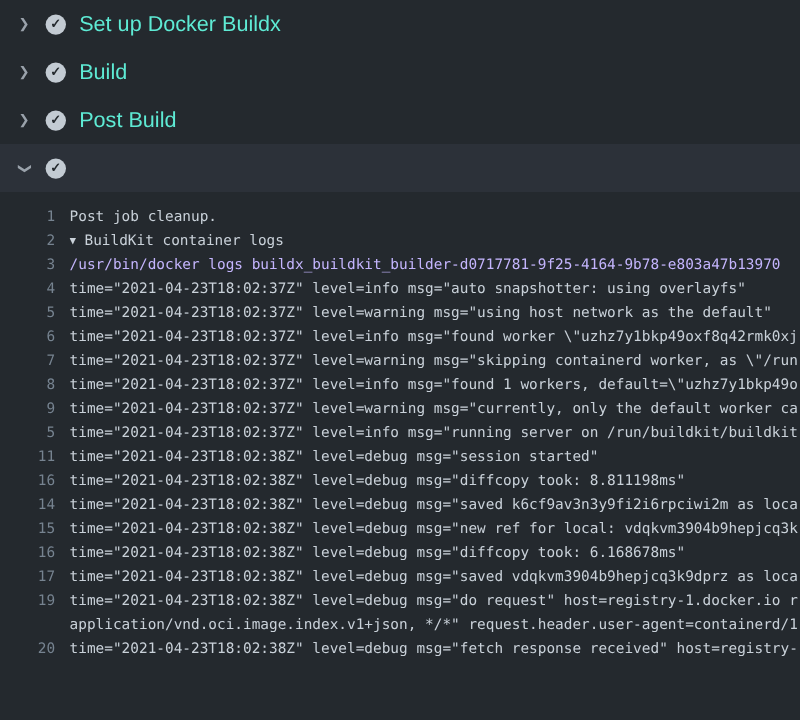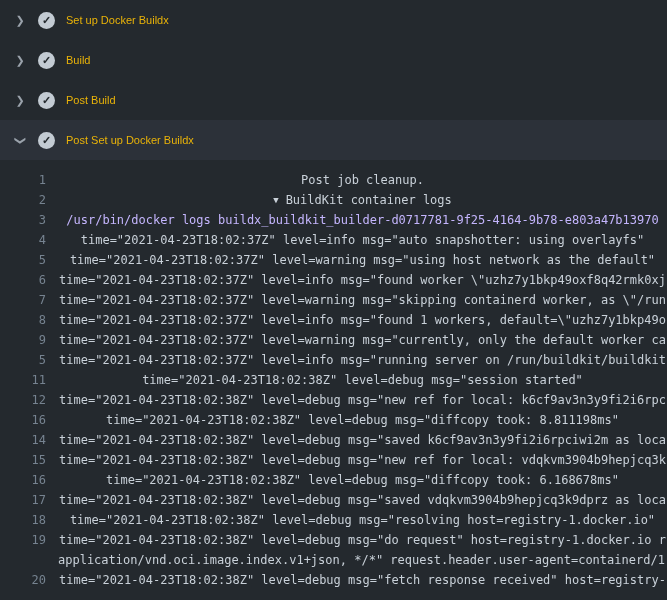--- a/index.html
+++ b/index.html
@@ -39,22 +39,22 @@
     color: #24292e;
     font-size: 11px;
     font-weight: bold;
     display: flex;
     align-items: center;
     justify-content: center;
     margin-right: 11px;
     line-height: 1;
   }
   .step-label {
-    color: #eab308;
-    font-size: 11px;
+    color: #5eead4;
+    font-size: 18px;
   }
 
   
   .log {
     padding-top: 10px;
     font-family: "DejaVu Sans Mono", "Liberation Mono", monospace;
     font-size: 12px;
   }
   .row {
     display: flex;
@@ -68,21 +68,20 @@
     min-width: 58px;
     padding-right: 12px;
     text-align: right;
     color: #768390;
     cursor: pointer;
   }
   .txt {
     color: #c9d1d9;
     overflow: hidden;
     flex: 1;
-    text-align: center;
   }
   .row.command .txt {
     color: #c4b5fd;
     font-weight: normal;
   }
   .row.group .txt { cursor: pointer; }
   .caret {
     display: inline-block;
     font-size: 9px;
     margin-right: 7px;
@@ -105,38 +104,35 @@
       <span class="step-label">Build</span>
     </div>
     <div class="step">
       <span class="chev">❯</span>
       <span class="check">✓</span>
       <span class="step-label">Post Build</span>
     </div>
     <div class="step expanded">
       <span class="chev down">❯</span>
       <span class="check">✓</span>
-      <span class="step-label">Post Set up Docker Buildx</span>
     </div>
   </div>
 <div class="log">
     <div class="row normal"><span class="num">1</span><span class="txt">Post job cleanup.</span></div>
     <div class="row group"><span class="num">2</span><span class="txt"><span class="caret">▼</span><span>BuildKit container logs</span></span></div>
     <div class="row command"><span class="num">3</span><span class="txt">/usr/bin/docker logs buildx_buildkit_builder-d0717781-9f25-4164-9b78-e803a47b13970</span></div>
     <div class="row normal"><span class="num">4</span><span class="txt">time="2021-04-23T18:02:37Z" level=info msg="auto snapshotter: using overlayfs"</span></div>
     <div class="row normal"><span class="num">5</span><span class="txt">time="2021-04-23T18:02:37Z" level=warning msg="using host network as the default"</span></div>
     <div class="row normal"><span class="num">6</span><span class="txt">time="2021-04-23T18:02:37Z" level=info msg="found worker \"uzhz7y1bkp49oxf8q42rmk0xj</span></div>
     <div class="row normal"><span class="num">7</span><span class="txt">time="2021-04-23T18:02:37Z" level=warning msg="skipping containerd worker, as \"/run</span></div>
     <div class="row normal"><span class="num">8</span><span class="txt">time="2021-04-23T18:02:37Z" level=info msg="found 1 workers, default=\"uzhz7y1bkp49o</span></div>
     <div class="row normal"><span class="num">9</span><span class="txt">time="2021-04-23T18:02:37Z" level=warning msg="currently, only the default worker ca</span></div>
     <div class="row normal"><span class="num">5</span><span class="txt">time="2021-04-23T18:02:37Z" level=info msg="running server on /run/buildkit/buildkit</span></div>
     <div class="row normal"><span class="num">11</span><span class="txt">time="2021-04-23T18:02:38Z" level=debug msg="session started"</span></div>
-    <div class="row normal"><span class="num">12</span><span class="txt">time="2021-04-23T18:02:38Z" level=debug msg="new ref for local: k6cf9av3n3y9fi2i6rpc</span></div>
     <div class="row normal"><span class="num">16</span><span class="txt">time="2021-04-23T18:02:38Z" level=debug msg="diffcopy took: 8.811198ms"</span></div>
     <div class="row normal"><span class="num">14</span><span class="txt">time="2021-04-23T18:02:38Z" level=debug msg="saved k6cf9av3n3y9fi2i6rpciwi2m as loca</span></div>
     <div class="row normal"><span class="num">15</span><span class="txt">time="2021-04-23T18:02:38Z" level=debug msg="new ref for local: vdqkvm3904b9hepjcq3k</span></div>
     <div class="row normal"><span class="num">16</span><span class="txt">time="2021-04-23T18:02:38Z" level=debug msg="diffcopy took: 6.168678ms"</span></div>
     <div class="row normal"><span class="num">17</span><span class="txt">time="2021-04-23T18:02:38Z" level=debug msg="saved vdqkvm3904b9hepjcq3k9dprz as loca</span></div>
-    <div class="row normal"><span class="num">18</span><span class="txt">time="2021-04-23T18:02:38Z" level=debug msg="resolving host=registry-1.docker.io"</span></div>
     <div class="row normal"><span class="num">19</span><span class="txt">time="2021-04-23T18:02:38Z" level=debug msg="do request" host=registry-1.docker.io r</span></div>
     <div class="row continuation"><span class="num"></span><span class="txt">application/vnd.oci.image.index.v1+json, */*" request.header.user-agent=containerd/1.4</span></div>
     <div class="row normal"><span class="num">20</span><span class="txt">time="2021-04-23T18:02:38Z" level=debug msg="fetch response received" host=registry-</span></div>
   </div>
 
 </body></html>

